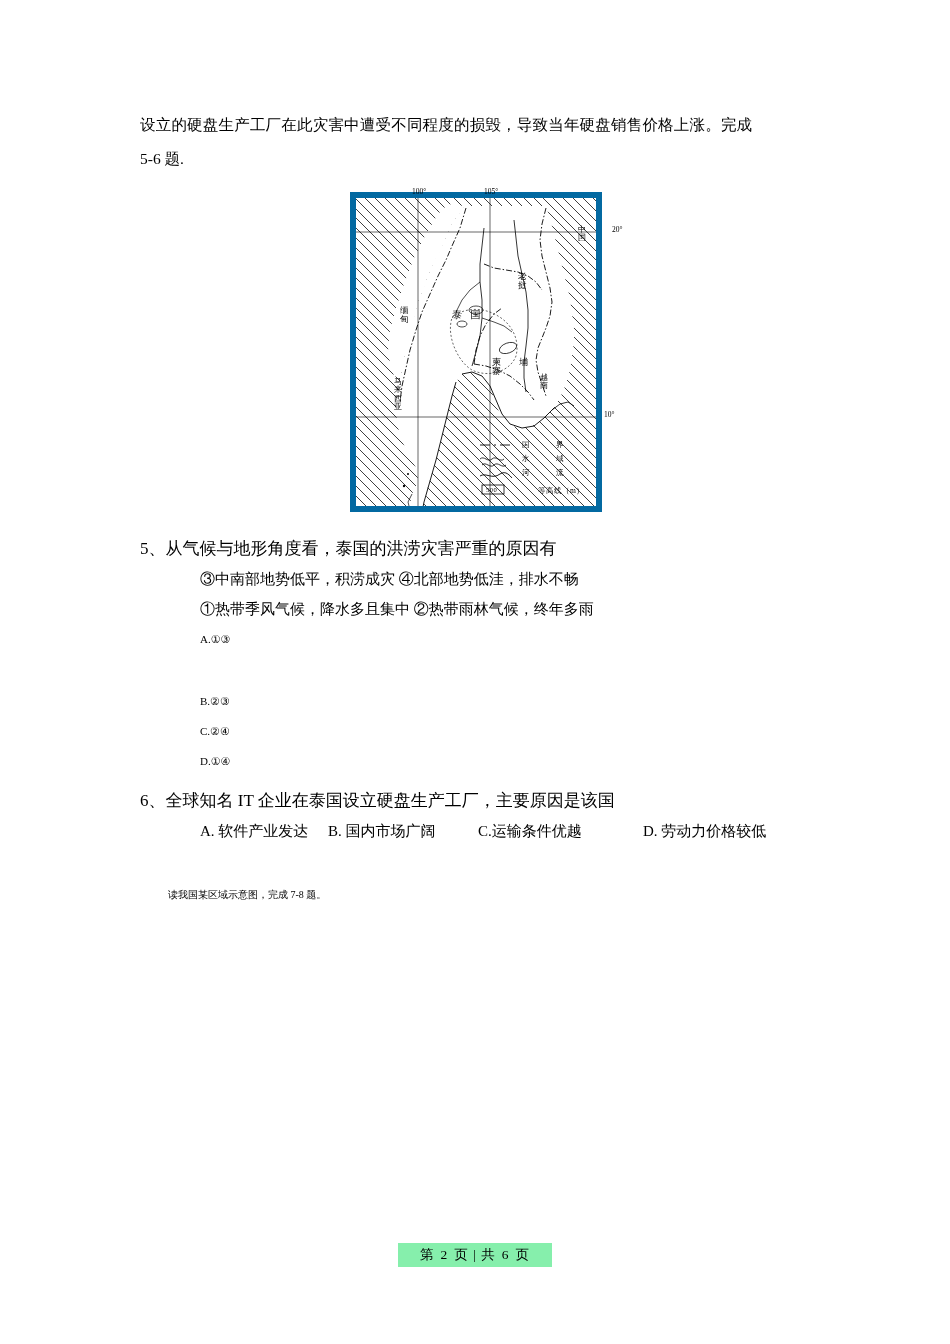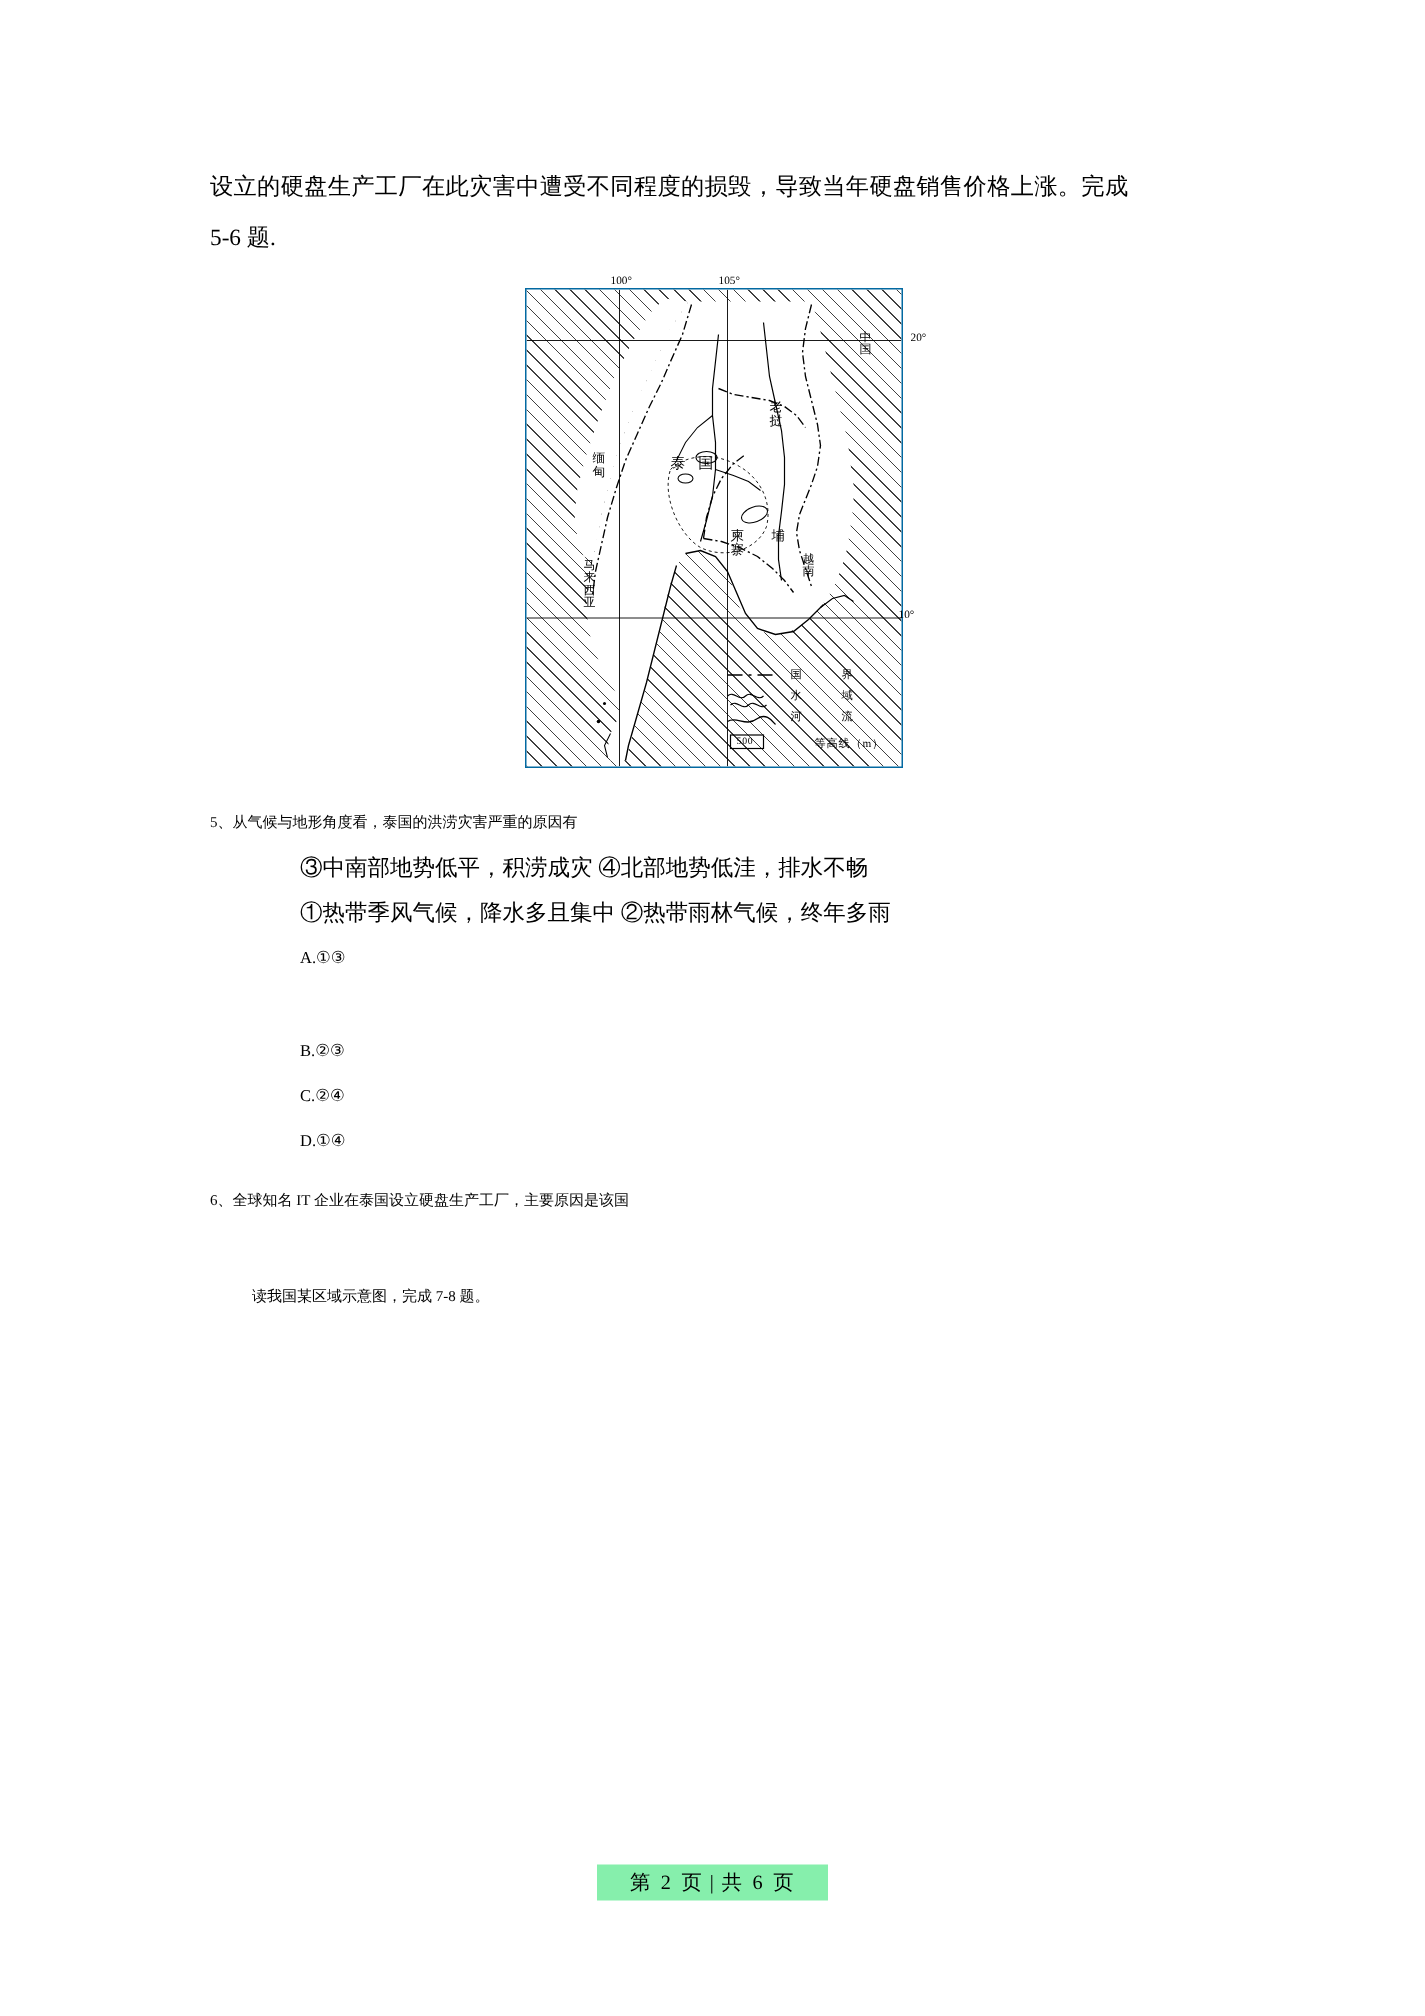--- a/index.html
+++ b/index.html
@@ -41,21 +41,21 @@
   
   .figure-wrap {
     margin-top: 16px;
     display: flex;
     justify-content: center;
   }
   .map-box {
     position: relative;
     width: 252px;
     height: 320px;
-    border: 1px solid #0369a1;
+    border: 6px solid #0369a1;
     background: #fff;
     box-sizing: border-box;
   }
   .map-inner {
     position: absolute;
     left: 0; top: 0; right: 0; bottom: 0;
     overflow: hidden;
   }
   .hatch {
     position: absolute;
@@ -93,21 +93,21 @@
   }
   .legend-text {
     font-size: 7.5px;
     letter-spacing: 0.5px;
   }
   
   .q-block {
     margin-top: 22px;
   }
   .q-stem {
-    font-size: 10px;
+    font-size: 17px;
     line-height: 30px;
   }
   .q-num {
     display: inline-block;
   }
   .opt-line {
     font-size: 15px;
     line-height: 30px;
     padding-left: 60px;
   }
@@ -275,20 +275,26 @@
         <span class="c2">B.②③</span>
         <span class="c3">C.②④</span>
         <span class="c4">D.①④</span>
       </div>
     </div>
 
     <div class="q-block" style="margin-top:10px;">
       <div class="q-stem">
         <span class="q-num">6、</span><span>全球知名 IT 企业在泰国设立硬盘生产工厂，主要原因是该国</span>
       </div>
+      <div class="choice-row2">
+        <span class="d1">A. 软件产业发达</span>
+        <span class="d2">B. 国内市场广阔</span>
+        <span class="d3">C.运输条件优越</span>
+        <span class="d4">D. 劳动力价格较低</span>
+      </div>
     </div>
 
     <div class="lead-line">读我国某区域示意图，完成 7-8 题。</div>
 
   </div>
 
   <div class="footer">
     <span class="footer-inner"><span>第</span><span class="gap"></span><span>2</span><span class="gap"></span><span>页 | 共</span><span class="gap"></span><span>6</span><span class="gap"></span><span>页</span></span>
   </div>
 

